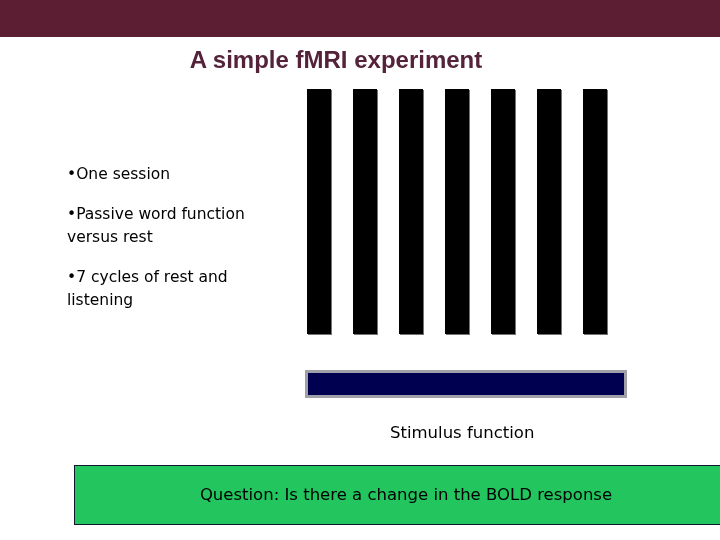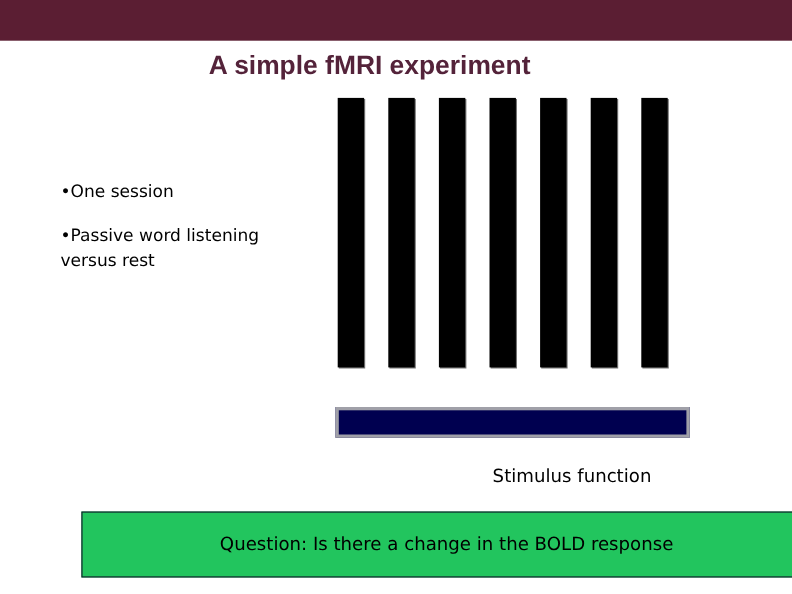--- a/index.html
+++ b/index.html
@@ -63,21 +63,21 @@
     font-family: "Liberation Sans", sans-serif;
     font-weight: bold;
     font-size: 24px;
     color: #54233a;
     letter-spacing: 0px;
   }
 
   
   #bullet-list {
     position: absolute;
-    left: 55px;
+    left: 67px;
     top: 163px;
     width: 210px;
   }
   .bullet-item {
     font-family: "DejaVu Sans", sans-serif;
     font-size: 15.5px;
     line-height: 23px;
     color: #000000;
     margin-bottom: 17px;
     text-indent: 0;
@@ -109,21 +109,21 @@
     height: 28px;
     background: #000050;
     border: 3px solid #a0a0a8;
     box-sizing: border-box;
   }
   #stimulus-function-label {
     position: absolute;
     left: 390px;
     top: 423px;
     width: 260px;
-    text-align: center;
+    text-align: left;
     font-family: "DejaVu Sans", sans-serif;
     font-size: 16.5px;
     color: #000000;
   }
 
   
   #question-box {
     position: absolute;
     left: 74px;
     top: 465px;
@@ -165,21 +165,22 @@
       </g>
     </svg>
     <span id="ucl-wordmark">UCL</span>
   </div>
 </div>
 
 <div id="slide-title">A simple fMRI experiment</div>
 
 <div id="bullet-list">
   <div class="bullet-item">•One session</div>
-  <div class="bullet-item">•Passive word listening versus rest</div>
+  <div class="bullet-item">•Passive word function versus rest</div>
+  <div class="bullet-item">•7 cycles of rest and listening</div>
 </div>
 
 <div id="boxcar-bars">
     <div class="boxcar-bar" style="left: 0px; width: 24px; background: rgb(0, 0, 0);"></div>
     <div class="boxcar-bar" style="left: 46px; width: 24px; background: rgb(0, 0, 0);"></div>
     <div class="boxcar-bar" style="left: 92px; width: 24px; background: rgb(0, 0, 0);"></div>
     <div class="boxcar-bar" style="left: 138px; width: 24px; background: rgb(0, 0, 0);"></div>
     <div class="boxcar-bar" style="left: 184px; width: 24px; background: rgb(0, 0, 0);"></div>
     <div class="boxcar-bar" style="left: 230px; width: 24px; background: rgb(0, 0, 0);"></div>
     <div class="boxcar-bar" style="left: 276px; width: 24px; background: rgb(0, 0, 0);"></div>

